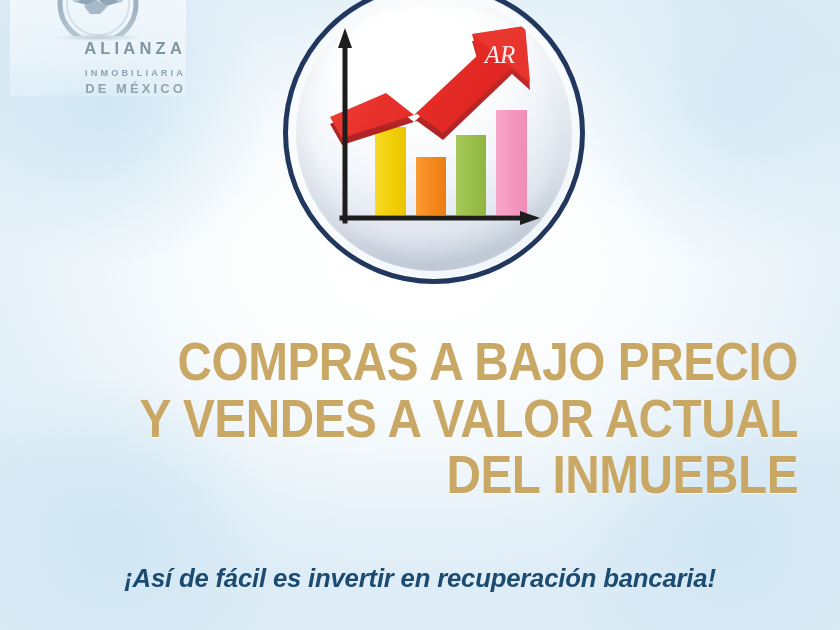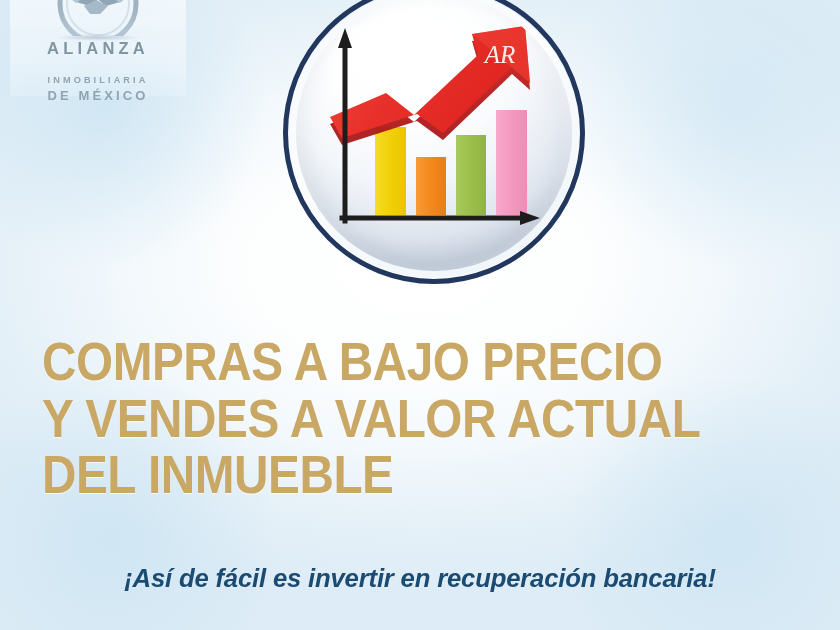--- a/index.html
+++ b/index.html
@@ -55,28 +55,28 @@
   #logo-shadow {
     position: absolute;
     left: 50%;
     top: 36px;
     transform: translateX(-50%);
     width: 86px;
     height: 7px;
     border-radius: 50%;
     background: radial-gradient(ellipse at 50% 50%, rgba(150,172,190,0.55) 0%, rgba(150,172,190,0) 72%);
   }
-  #logo-text { position: absolute; left: 0; right: 0; top: 40px; text-align: center; }
+  #logo-text { position: absolute; left: 0; right: 0; top: 40px; text-align: right; }
   .logo-l1 {
     font-size: 16.5px; font-weight: bold; letter-spacing: 4.2px;
     color: #7e929f; line-height: 1.22;
   }
   .logo-l2 {
     font-size: 9.2px; font-weight: bold; letter-spacing: 3.1px;
-    color: #8fa2af; line-height: 1.45; margin-top: 16px;
+    color: #8fa2af; line-height: 1.45; margin-top: 9px;
   }
   .logo-l3 {
     font-size: 13px; font-weight: bold; letter-spacing: 3.1px;
     color: #8fa2af; line-height: 1.45;
   }
 
   
   #emblem {
     position: absolute;
     left: 283px;
@@ -113,21 +113,21 @@
     background: radial-gradient(ellipse at 42% 30%, rgba(255,255,255,0.95) 0%, rgba(255,255,255,0.45) 48%, rgba(255,255,255,0) 75%);
   }
   #emblem-art { position: absolute; inset: 0; }
   #emblem-art svg { display: block; width: 100%; height: 100%; }
 
   
   #headline {
     position: absolute;
     left: 0; right: 0;
     top: 334px;
-    text-align: left;
+    text-align: right;
   }
   .hl {
     color: #c9a765;
     font-family: "Liberation Sans", sans-serif;
     font-weight: bold;
     font-size: 54px;
     line-height: 1.07;
     letter-spacing: -0.5px;
     transform: scaleX(0.90);
     transform-origin: center center;

